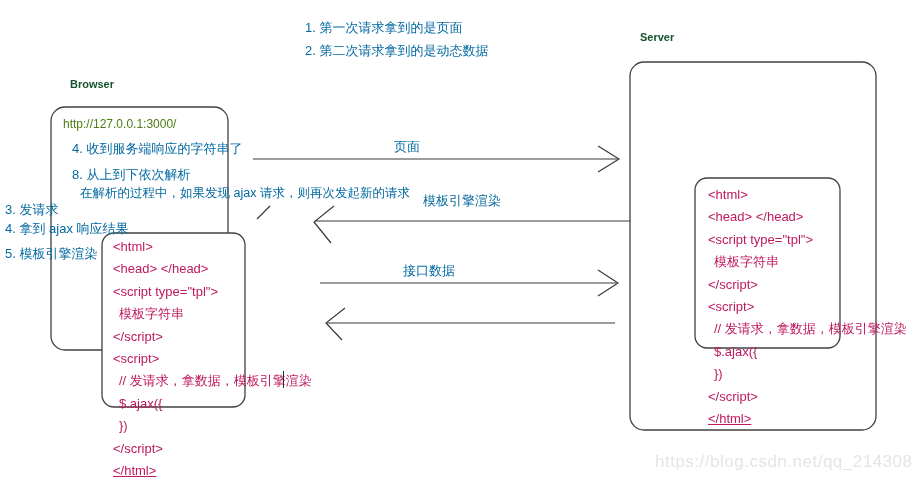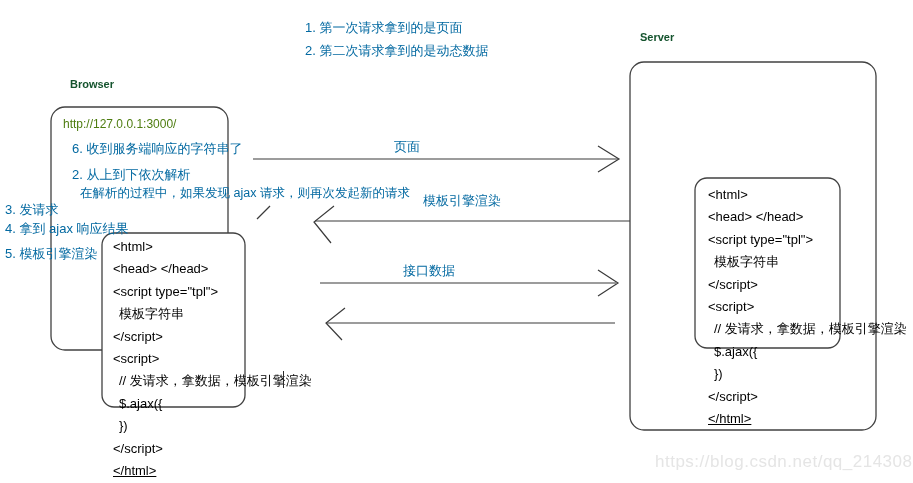--- a/index.html
+++ b/index.html
@@ -13,21 +13,21 @@
   #lines{position:absolute;left:0;top:0;}
   .t{
     position:absolute;white-space:nowrap;
     font-size:13px;color:#0369a1;line-height:1.2;
   }
   .bold{font-weight:bold;font-size:11px;color:#14532d;}
   .url{font-size:12px;color:#4d7c0f;}
   .small{font-size:12.5px;}
   .code{
     position:absolute;white-space:nowrap;
-    font-size:13px;line-height:22.4px;color:#000000;
+    font-size:13px;line-height:22.4px;color:#be185d;
   }
   .code div{white-space:nowrap;}
   .code .ind{padding-left:6px;}
   .code .u{text-decoration:underline;}
   .cursor{
     position:absolute;width:0;height:17px;
     border-left:1.6px solid #2b2b2b;
   }
   .watermark{
     position:absolute;
@@ -77,22 +77,22 @@
     </g>
   </svg>
 
   <div class="t" style="left:305px;top:20px;">1. 第一次请求拿到的是页面</div>
   <div class="t" style="left:305px;top:43px;">2. 第二次请求拿到的是动态数据</div>
 
   <div class="t bold" style="left:70px;top:78px;">Browser</div>
   <div class="t bold" style="left:640px;top:31px;">Server</div>
 
   <div class="t url" style="left:63px;top:117px;">http://127.0.0.1:3000/</div>
-  <div class="t" style="left:72px;top:141px;">6. 收到服务端响应的字符串了</div>
-  <div class="t" style="left:72px;top:167px;">2. 从上到下依次解析</div>
+  <div class="t" style="left:72px;top:141px;">4. 收到服务端响应的字符串了</div>
+  <div class="t" style="left:72px;top:167px;">8. 从上到下依次解析</div>
   <div class="t small" style="left:80px;top:186px;">在解析的过程中，如果发现 ajax 请求，则再次发起新的请求</div>
 
   <div class="t" style="left:5px;top:202px;">3. 发请求</div>
   <div class="t" style="left:5px;top:221px;">4. 拿到 ajax 响应结果</div>
   <div class="t" style="left:5px;top:246px;">5. 模板引擎渲染</div>
 
   <div class="code" style="left:113px;top:236px;">
     <div>&lt;html&gt;</div>
     <div>&lt;head&gt; &lt;/head&gt;</div>
     <div>&lt;script type="tpl"&gt;</div>

